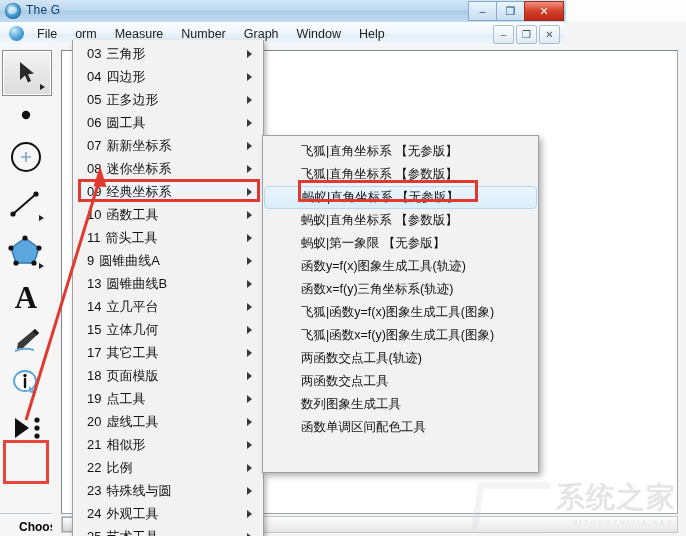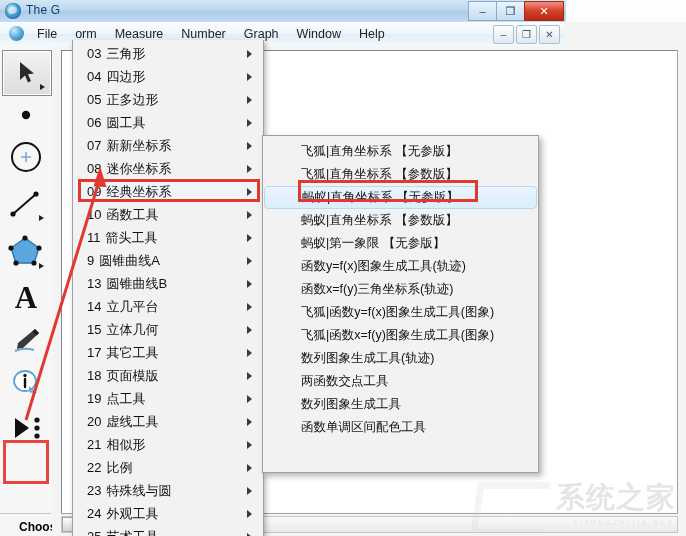--- a/index.html
+++ b/index.html
@@ -440,21 +440,21 @@
   <div class="menu-l2">
     <div class="srow">飞狐|直角坐标系 【无参版】</div>
     <div class="srow">飞狐|直角坐标系 【参数版】</div>
     <div class="srow sel">蚂蚁|直角坐标系 【无参版】</div>
     <div class="srow">蚂蚁|直角坐标系 【参数版】</div>
     <div class="srow">蚂蚁|第一象限 【无参版】</div>
     <div class="srow">函数y=f(x)图象生成工具(轨迹)</div>
     <div class="srow">函数x=f(y)三角坐标系(轨迹)</div>
     <div class="srow">飞狐|函数y=f(x)图象生成工具(图象)</div>
     <div class="srow">飞狐|函数x=f(y)图象生成工具(图象)</div>
-    <div class="srow">数列图象生成工具(轨迹)</div>
+    <div class="srow">两函数交点工具(轨迹)</div>
     <div class="srow">两函数交点工具</div>
     <div class="srow">数列图象生成工具</div>
     <div class="srow">函数单调区间配色工具</div>
 
     <div class="l2-redbox"></div>
   </div>
 
   <svg class="annot-arrow">
     <path d="M26 420 L100 178" stroke="#e0392f" stroke-width="3" fill="none"></path>
     <path d="M100 166 L106.5 187 L93.5 186.5 Z" fill="#e0392f"></path>

